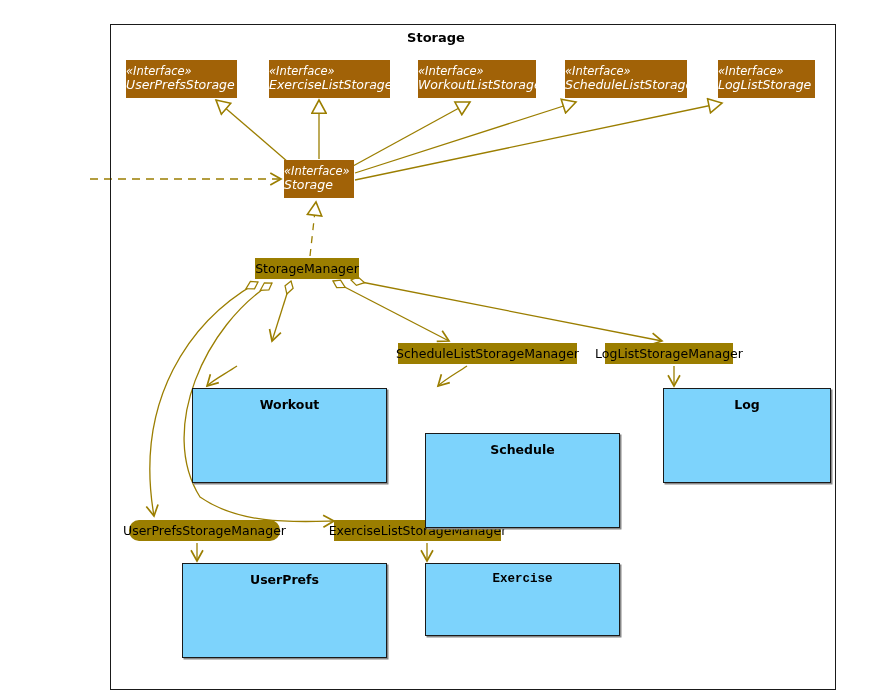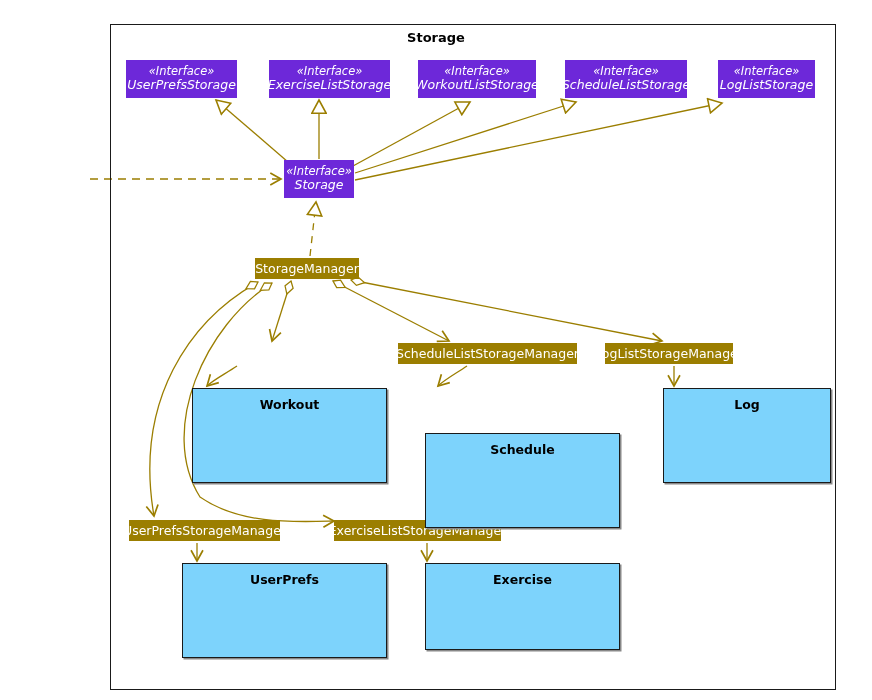--- a/index.html
+++ b/index.html
@@ -35,42 +35,41 @@
     position: absolute;
     font-weight: bold;
     font-size: 13px;
     color: #000000;
     font-family: "DejaVu Sans", sans-serif;
     white-space: nowrap;
   }
   .uml-box {
     position: absolute;
     box-sizing: border-box;
-    background: #6d28d9;
+    background: #a16207;
     color: #ffffff;
     display: flex;
     flex-direction: column;
-    align-items: center;
     justify-content: center;
     line-height: 1.15;
     white-space: nowrap;
   }
   .uml-box .stereo {
     font-style: italic;
     font-size: 11.5px;
   }
   .uml-box .nm {
     font-style: italic;
     font-size: 12.5px;
   }
   .cls-box {
     position: absolute;
     box-sizing: border-box;
     background: #9b7e00;
-    color: #ffffff;
+    color: #000000;
     font-size: 12.5px;
     display: flex;
     align-items: center;
     justify-content: center;
     white-space: nowrap;
     padding: 0 16px;
   }
   .entity {
     position: absolute;
     box-sizing: border-box;
@@ -160,32 +159,32 @@
 
   <div class="uml-box" style="left:284px; top:160px; width:70px; height:38px;">
     <span class="stereo">«Interface»</span>
     <span class="nm">Storage</span>
   </div>
 
   <div class="cls-box" style="left:255px; top:258px; width:104px; height:21px;">StorageManager</div>
 
   <div class="cls-box" style="left:398px; top:343px; width:179px; height:21px;">ScheduleListStorageManager</div>
   <div class="cls-box" style="left:605px; top:343px; width:128px; height:21px;">LogListStorageManager</div>
-  <div class="cls-box" style="left:129px; top:520px; width:151px; height:21px;">UserPrefsStorageManager</div>
+  <div class="cls-box" style="left:129px; top:520px; width:151px; height:21px;border-radius:10px;">UserPrefsStorageManager</div>
   <div class="cls-box" style="left:334px; top:520px; width:167px; height:21px;">ExerciseListStorageManager</div>
 
   <div class="entity" style="left:192px; top:388px; width:195px; height:95px;">
     <div class="ttl">Workout</div>
   </div>
   <div class="entity" style="left:425px; top:388px; width:195px; height:95px;margin-top:45px;">
     <div class="ttl">Schedule</div>
   </div>
   <div class="entity" style="left:663px; top:388px; width:168px; height:95px;">
     <div class="ttl">Log</div>
   </div>
   <div class="entity" style="left:182px; top:563px; width:205px; height:95px;">
     <div class="ttl">UserPrefs</div>
   </div>
-  <div class="entity" style="left:425px; top:563px; width:195px; height:87px;">
+  <div class="entity" style="left:425px; top:563px; width:195px; height:73px;font-family:Liberation Mono, monospace;">
     <div class="ttl">Exercise</div>
   </div>
 
 </div>
 
 </body></html>

